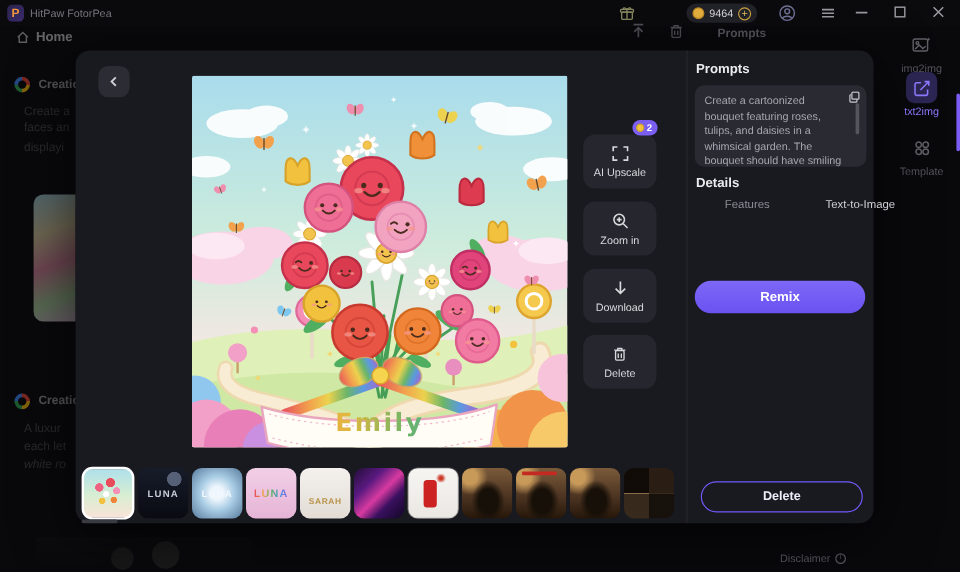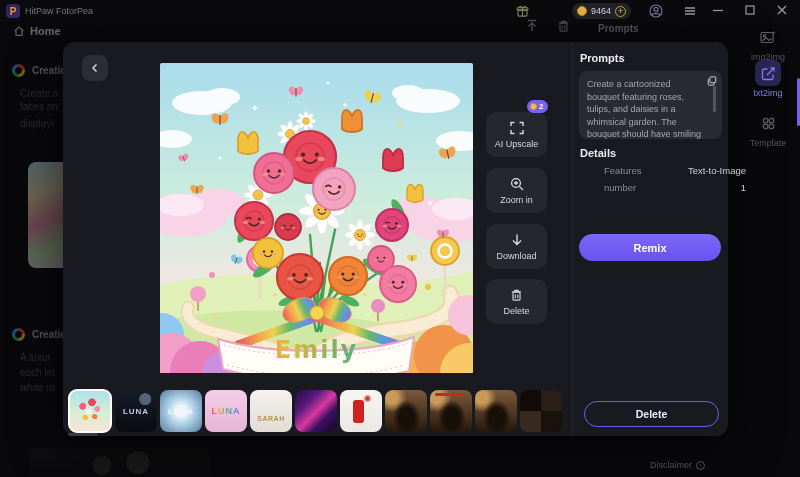--- a/index.html
+++ b/index.html
@@ -62,21 +62,21 @@
   .rn-iconbox{width:26px;height:26px;margin:0 auto 2px;border-radius:7px;display:flex;align-items:center;justify-content:center;}
   .rn-item.active .rn-iconbox{background:#2c2654;}
   .rn-indicator{position:absolute;right:0;top:56px;width:3px;height:48px;border-radius:2px;background:#7b5cf5;}
 
   
   .modal{position:absolute;left:63px;top:42px;width:665px;height:394px;border-radius:12px;
         background:#191920;box-shadow:0 10px 50px rgba(0,0,0,.65);}
   .back-btn{position:absolute;left:19px;top:13px;width:26px;height:26px;border-radius:8px;background:#2c2c34;
         display:flex;align-items:center;justify-content:center;color:#cfcfd4;}
   .image-wrap{position:absolute;left:97px;top:21px;width:313px;height:310px;border-radius:2px;overflow:hidden;}
-  .emily{position:absolute;left:0;right:0;bottom:9px;text-align:center;font-size:24px;font-weight:bold;
+  .emily{position:absolute;left:0;right:0;bottom:9px;text-align:center;font-size:21px;font-weight:bold;
         font-family:"DejaVu Sans",sans-serif;letter-spacing:2px;
         background:linear-gradient(90deg,#ef6a5e 0%,#f2a24d 28%,#e0b83e 42%,#6ab56a 58%,#5a9ae0 76%,#a06ad0 100%);
         -webkit-background-clip:text;background-clip:text;color:transparent;}
 
   .action-btn{position:absolute;left:423px;width:61px;height:45px;border-radius:10px;background:#26262e;
         display:flex;flex-direction:column;align-items:center;justify-content:center;gap:4px;color:#d8d8dd;}
   .action-btn .alabel{font-size:9px;color:#d8d8dd;}
   .upscale-badge{position:absolute;left:464px;top:58px;height:13px;padding:0 5px 0 3px;border-radius:7px;
         background:#7a5ff2;display:flex;align-items:center;gap:2px;z-index:3;}
   .upscale-badge .bcoin{width:7px;height:7px;border-radius:50%;background:#f2c23e;border:1px solid #caa22a;}
@@ -598,22 +598,18 @@
         </svg>
       </div>
       <div class="prompt-scrollthumb"></div>
     </div>
 
     <div class="panel-title" style="left:517px;top:105px;">Details</div>
     <div class="detail-row" style="top:123px;">
       <span class="dlabel">Features</span>
       <span class="dvalue">Text-to-Image</span>
     </div>
-    <div class="detail-row" style="top:140px;">
-      <span class="dlabel">number</span>
-      <span class="dvalue">1</span>
-    </div>
 
     <button class="remix-btn">Remix</button>
     <button class="modal-delete-btn">Delete</button>
   </div>
 
 </div>
 
 </body></html>

